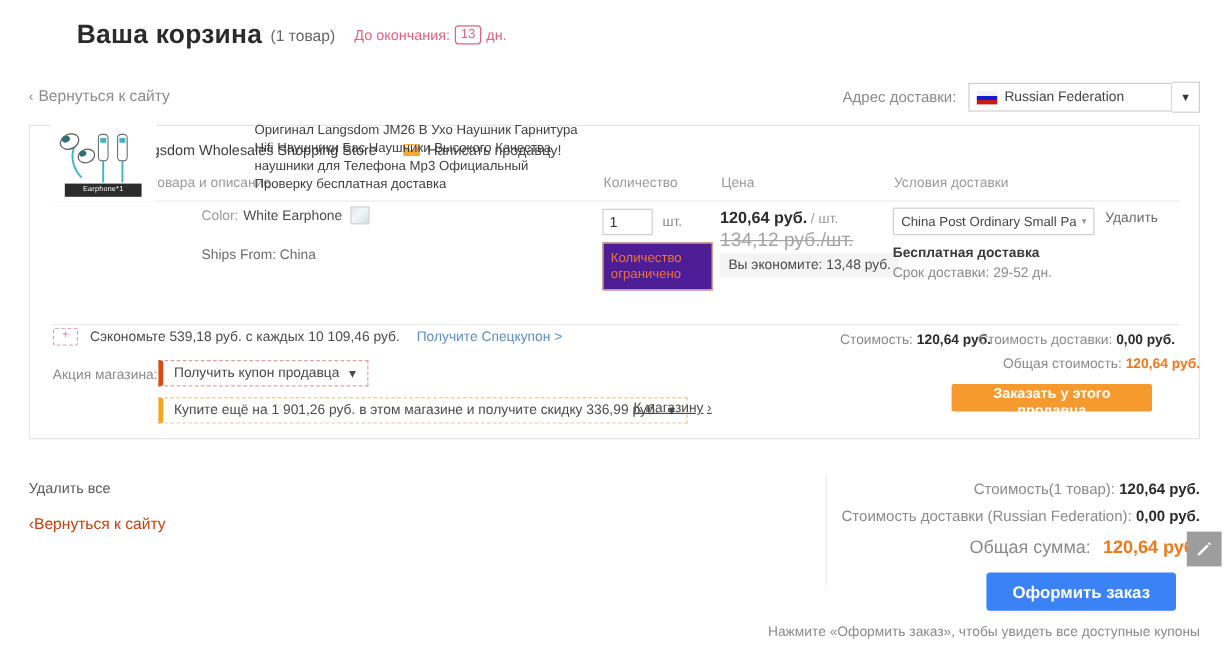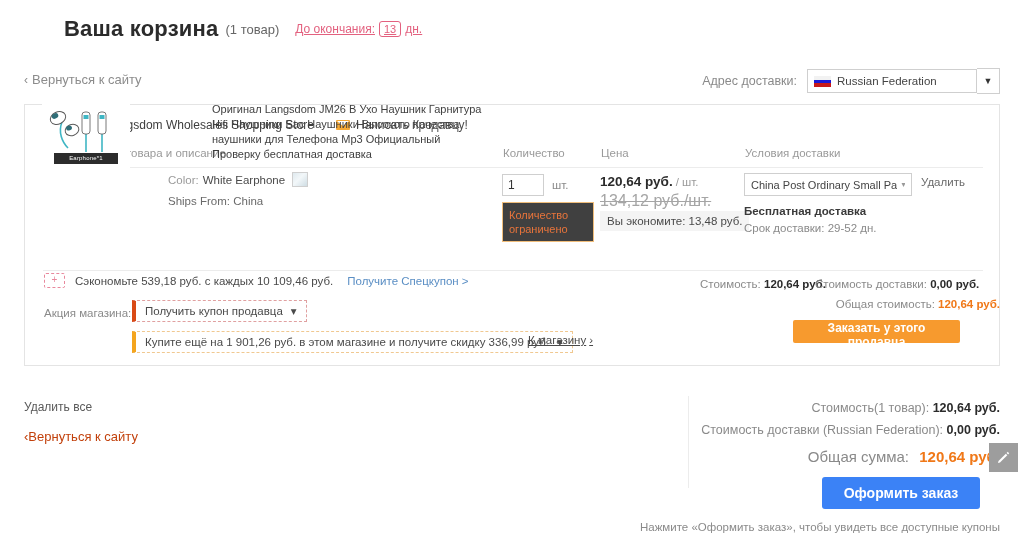--- a/index.html
+++ b/index.html
@@ -9,21 +9,21 @@
     font-family:"Liberation Sans","DejaVu Sans",sans-serif;
     color:#333;
     -webkit-font-smoothing:antialiased;
     overflow:hidden;
     position:relative;
   }
   
   .page-head{position:absolute;left:24px;top:16px;display:flex;align-items:center;margin-left:40px;}
   .page-title{font-size:22px;font-weight:bold;color:#2b2b2b;letter-spacing:.2px;}
   .title-count{font-size:13px;color:#666;margin-left:7px;}
-  .deadline{font-size:12px;color:#e3617f;margin-left:16px;display:flex;align-items:center;text-decoration:underline;}
+  .deadline{font-size:12px;color:#e3617f;margin-left:16px;display:flex;align-items:center;}
   .deadline-num{border:1px solid #e3617f;border-radius:3px;padding:0 4px;margin:0 4px;font-size:11px;line-height:14px;color:#e3617f;}
 
   
   .topbar{position:absolute;left:0;top:60px;width:1024px;height:42px;}
   .back-link{position:absolute;left:24px;top:12px;font-size:13px;color:#8c8c8c;cursor:pointer;}
   .back-link .chev{margin-right:4px;font-size:12px;}
   .addr-wrap{position:absolute;right:24px;top:8px;display:flex;align-items:center;}
   .addr-label{font-size:12.5px;color:#8a8a8a;margin-right:10px;}
   .addr-select{width:170px;height:24px;border:1px solid #cfcfcf;background:#fff;display:flex;align-items:center;padding:0 6px;box-sizing:border-box;cursor:pointer;}
   .flag{width:17px;height:11px;margin-right:6px;flex:0 0 auto;border:0;display:block;
@@ -51,28 +51,28 @@
   .thumb-label{position:absolute;left:12px;bottom:4px;width:64px;height:11px;background:#2c2c2c;color:#fff;
                font-size:6px;line-height:11px;text-align:center;letter-spacing:.2px;}
 
   .prod-info{position:absolute;left:168px;top:102px;width:318px;}
   .prod-title{font-size:11px;line-height:15px;color:#3f3f3f;margin-left:44px;}
   .prod-attr{font-size:11.5px;color:#6a6a6a;margin-top:10px;display:flex;align-items:center;}
   .prod-attr .k{color:#9a9a9a;}
   .prod-attr .v{color:#4a4a4a;margin-left:4px;}
   .attr-swatch{width:14px;height:13px;margin-left:7px;border:1px solid #cfcfcf;background:
       linear-gradient(135deg,#dfe9ee 0%,#f2f7f9 45%,#cfdde4 100%);}
-  .prod-attr2{font-size:11.5px;color:#6a6a6a;margin-top:8px;}
+  .prod-attr2{font-size:11.5px;color:#6a6a6a;margin-top:20px;}
 
   
   .qty-box{position:absolute;left:502px;top:174px;display:flex;align-items:center;}
   .qty-input{width:42px;height:22px;border:1px solid #cfcfcf;background:#fff;font-size:12px;color:#333;
              padding:0 5px;box-sizing:border-box;font-family:inherit;outline:none;}
   .qty-unit{font-size:11.5px;color:#8a8a8a;margin-left:8px;}
-  .qty-warn{position:absolute;left:502px;top:202px;width:92px;border:1px solid #f0bd7a;background:#404040;
+  .qty-warn{position:absolute;left:502px;top:202px;width:92px;border:1px solid #f0bd7a;background:#4c1d95;
             color:#e8743b;font-size:11px;line-height:14px;padding:5px 6px;box-sizing:border-box;}
 
   
   .price-main{position:absolute;left:600px;top:174px;font-size:13.5px;font-weight:bold;color:#2b2b2b;}
   .price-main .per{font-weight:normal;font-size:11.5px;color:#9a9a9a;margin-left:3px;}
   .price-old{position:absolute;left:600px;top:192px;font-size:16px;color:#a5a5a5;text-decoration:line-through;}
   .price-save{position:absolute;left:600px;top:211px;background:#f4f4f4;color:#4a4a4a;font-size:11.5px;
               padding:4px 7px;}
 
   

